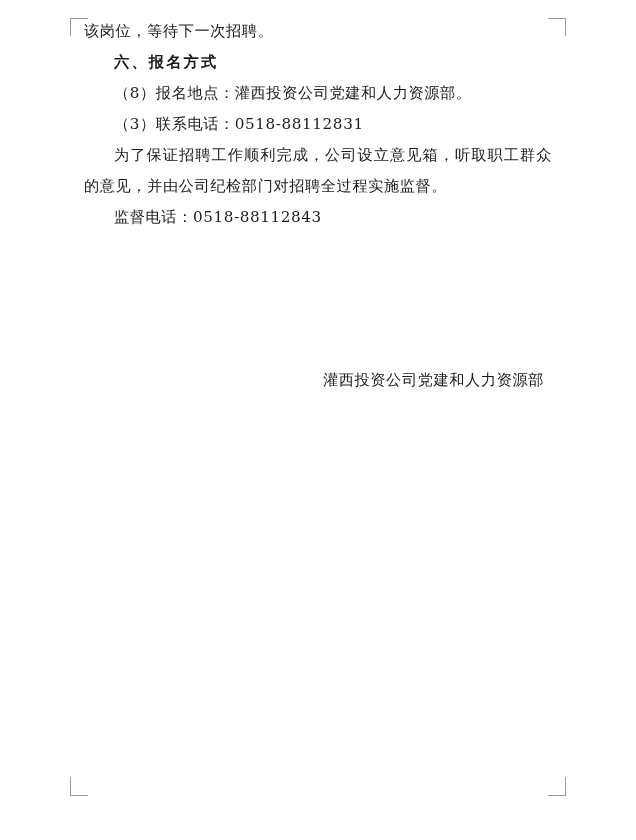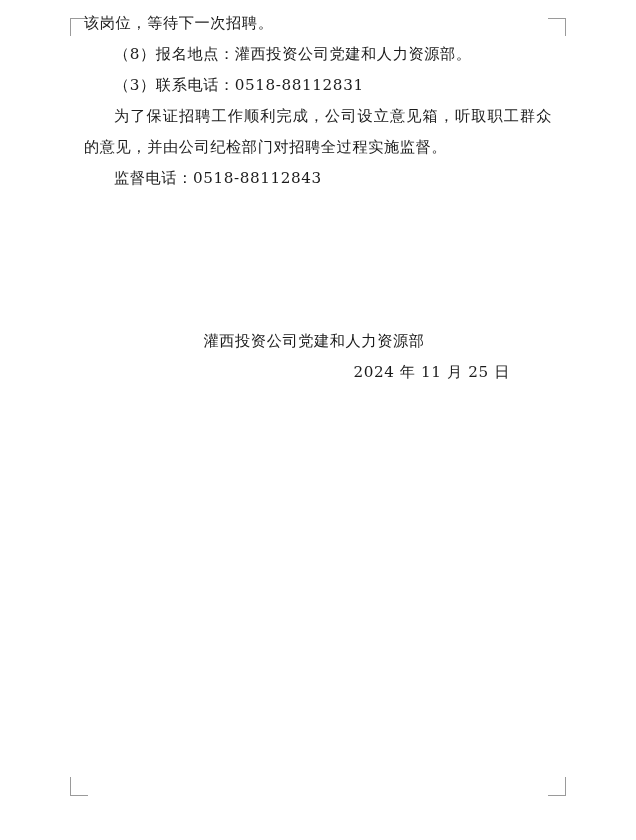--- a/index.html
+++ b/index.html
@@ -30,21 +30,21 @@
   .tr-h { left: 548px; top: 18px; }
   .tr-v { left: 565px; top: 18px; }
   .bl-h { left: 70px;  top: 795px; }
   .bl-v { left: 70px;  top: 777px; }
   .br-h { left: 548px; top: 795px; }
   .br-v { left: 565px; top: 777px; }
 
   .content {
     position: absolute;
     left: 84px;
-    top: 8px;
+    top: 16px;
     width: 468px;
   }
   p {
     margin: 0;
     font-size: 15.2px;
     line-height: 31px;
     color: #1b1b1b;
     letter-spacing: 0.6px;
     text-align: justify;
     text-justify: inter-ideograph;
@@ -52,21 +52,21 @@
   .indent { text-indent: 30px; }
   .heading {
     font-weight: bold;
     text-indent: 30px;
     letter-spacing: 2.2px;
   }
   .sig-block {
     margin-top: 132px;
   }
   .sig-line {
-    text-align: center;
+    text-align: right;
     padding-right: 8px;
     font-size: 15.2px;
     line-height: 31px;
     letter-spacing: 0.6px;
     color: #1b1b1b;
   }
   .sig-date {
     text-align: right;
     padding-right: 42px;
     font-size: 15.2px;
@@ -86,32 +86,32 @@
   <div class="crop v tr-v"></div>
   <div class="crop h bl-h"></div>
   <div class="crop v bl-v"></div>
   <div class="crop h br-h"></div>
   <div class="crop v br-v"></div>
 
   <div class="content">
 
     <p>该岗位，等待下一次招聘。</p>
 
+    <p class="heading">六、报名方式</p>
 
 
 
     <p class="indent">（8）报名地点：灌西投资公司党建和人力资源部。</p>
 
 
     <p class="indent">（3）联系电话：0518-88112831</p>
 
 
     <p class="indent">为了保证招聘工作顺利完成，公司设立意见箱，听取职工群众的意见，并由公司纪检部门对招聘全过程实施监督。</p>
 
     <p class="indent">监督电话：0518-88112843</p>
 
     <div class="sig-block">
       <div class="sig-line">灌西投资公司党建和人力资源部</div>
-      <div class="sig-date">2024 年 11 月 25 日</div>
     </div>
 
   </div>
 </div>
 
 </body></html>

